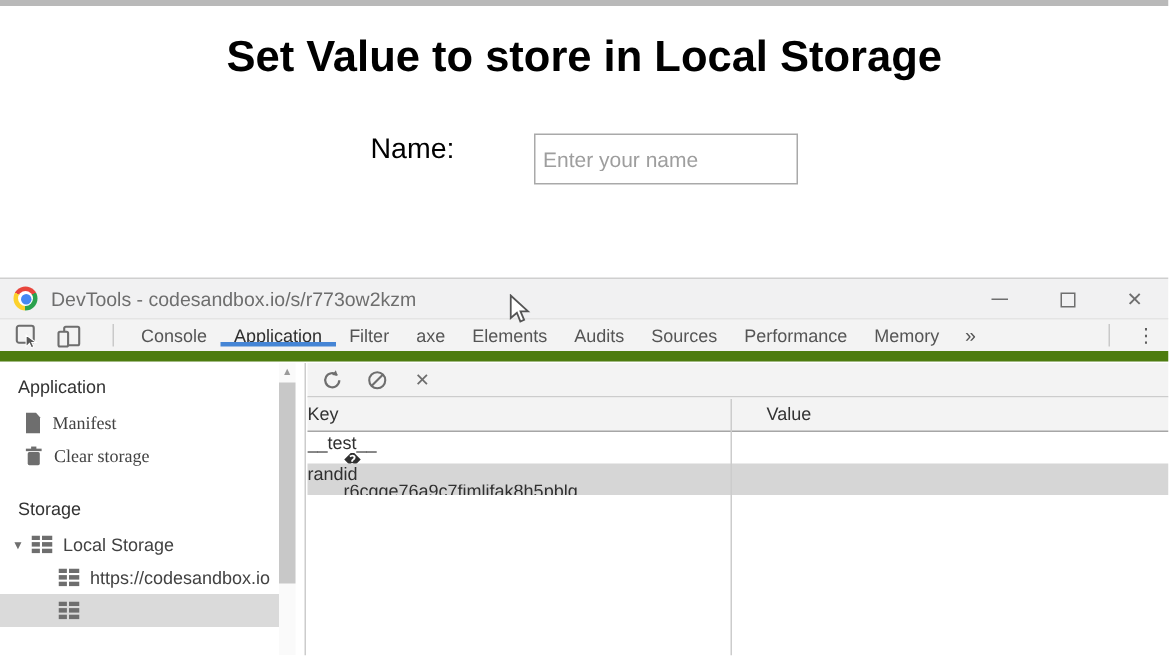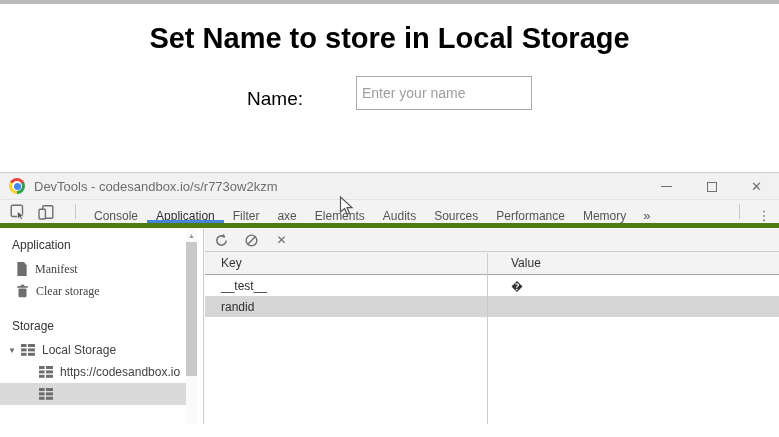--- a/index.html
+++ b/index.html
@@ -4,41 +4,41 @@
 <style>
   * { box-sizing: border-box; margin: 0; padding: 0; }
   html, body { width: 779px; height: 437px; }
   body { font-family: "Liberation Sans", sans-serif; background: #fff; position: relative; overflow: hidden; }
 
   
   .top-strip { position: absolute; top: 0; left: 0; width: 100%; height: 4px; background: #b9b9b9; }
 
   
   .page-heading { position: absolute; top: 22px; left: 0; width: 100%; text-align: center; font-size: 29px; font-weight: bold; color: #000; }
-  .form-row { position: absolute; top: 76px; left: 0; width: 100%; display: flex; justify-content: center; align-items: flex-end; gap: 48px; }
+  .form-row { position: absolute; top: 89px; left: 0; width: 100%; display: flex; justify-content: center; align-items: flex-start; gap: 48px; }
   .name-label { font-size: 19px; color: #000; margin-right: 5px; }
   .name-input { width: 176px; height: 23px; border: 1px solid #a9a9a9; font-size: 14px; padding: 16px 5px; font-family: inherit; color: #222; }
   .name-input::placeholder { color: #9e9e9e; }
 
   
-  .devtools { position: absolute; top: 172px; left: 0; width: 779px; height: 252px; border-top: 1px solid #cfcfcf; background: #fff; font-size: 12px; color: #333; }
+  .devtools { position: absolute; top: 185px; left: 0; width: 779px; height: 252px; border-top: 1px solid #cfcfcf; background: #fff; font-size: 12px; color: #333; }
 
   .titlebar { height: 27px; background: #f1f1f2; border-bottom: 1px solid #e4e4e4; display: flex; align-items: center; padding-left: 9px; position: relative; }
   .chrome-icon { width: 16px; height: 16px; border-radius: 50%; background: conic-gradient(from 60deg, #2ba24e 0 120deg, #fcd12c 0 240deg, #e8453c 0 360deg); position: relative; margin-right: 9px; flex: none; }
   .chrome-icon::before { content: ""; position: absolute; left: 3px; top: 3px; width: 10px; height: 10px; border-radius: 50%; background: #fff; }
   .chrome-icon::after { content: ""; position: absolute; left: 4.5px; top: 4.5px; width: 7px; height: 7px; border-radius: 50%; background: #4487f2; }
   .window-title { font-size: 13px; color: #6e6e6e; white-space: nowrap; }
   .window-controls { position: absolute; right: 0; top: 0; height: 27px; display: flex; }
   .win-btn { width: 45px; height: 100%; display: flex; align-items: center; justify-content: center; color: #6f6f6f; }
   .min-glyph { width: 11px; border-top: 1px solid #6f6f6f; }
   .max-glyph { width: 10px; height: 10px; border: 1px solid #6f6f6f; }
   .close-glyph { font-size: 13px; }
 
   
-  .tabbar { height: 28px; background: #f3f3f3; border-bottom: 5px solid #4d7c0f; display: flex; align-items: flex-end; padding-left: 10px; }
+  .tabbar { height: 28px; background: #f3f3f3; border-bottom: 7px solid #4d7c0f; display: flex; align-items: center; padding-left: 10px; }
   .tb-iconbtn { align-self: center; width: 16px; height: 16px; margin-right: 12px; flex: none; }
   .tb-sep { width: 1px; height: 15px; background: #c9c9c9; align-self: center; margin: 0 9px; flex: none; }
   .tab { padding: 0 9px; display: flex; align-items: center; color: #555; position: relative; white-space: nowrap; }
   .tab.active { color: #2f2f2f; }
   .tab.active::after { content: ""; position: absolute; left: 0; right: 0; bottom: 0; height: 3px; background: #4585d5; }
   .more-tabs { padding: 0 8px; display: flex; align-items: center; color: #555; font-size: 13px; }
   .menu-sep { margin-left: auto; }
   .menu-btn { width: 30px; display: flex; align-items: center; justify-content: center; color: #5f5f5f; font-size: 13px; }
 
   
@@ -60,34 +60,34 @@
   .sb-thumb { position: absolute; left: 0; top: 13px; width: 11px; height: 134px; background: #c8c8c8; }
 
   .main { position: absolute; left: 205px; top: 0; right: 0; height: 100%; }
   .dt-toolbar { height: 23px; background: #f3f3f3; border-bottom: 1px solid #ccc; display: flex; align-items: center; padding-left: 9px; }
   .tool-icon { width: 15px; height: 15px; margin-right: 15px; flex: none; display: flex; align-items: center; justify-content: center; }
   .x-icon { color: #6e6e6e; font-size: 12px; line-height: 1; }
   .filter-input { border: none; outline: none; background: transparent; font-size: 12px; font-family: inherit; width: 220px; margin-left: 2px; color: #333; }
   .filter-input::placeholder { color: #8a8a8a; }
 
   .grid-header { height: 23px; background: #f3f3f3; border-bottom: 1px solid #a6a6a6; display: flex; color: #333; }
-  .cell-key { width: 282px; padding-left: 16px; display: flex; align-items: center; overflow: hidden; white-space: nowrap; }
+  .cell-key { width: 282px; padding-left: 0; display: flex; align-items: center; overflow: hidden; white-space: nowrap; }
   .cell-value { flex: 1; padding-left: 24px; display: flex; align-items: center; overflow: hidden; white-space: nowrap; }
-  .grid-row { height: 21px; display: flex; color: #303030; }
+  .grid-row { height: 21px; display: flex; color: #303030; flex-direction: column; }
   .grid-row.selected { background: #d6d6d6; }
   .col-divider { position: absolute; left: 282px; top: 24px; bottom: 0; width: 1px; background: #ccc; }
 
   .mouse-cursor { position: absolute; left: 339px; top: 196px; z-index: 10; }
 </style>
 </head>
 <body>
 
 <div class="top-strip"></div>
 
-<h1 class="page-heading">Set Name to store in Local Storage</h1>
+<h1 class="page-heading">Set Value to store in Local Storage</h1>
 
 <div class="form-row">
   <span class="name-label">Name:</span>
   <input class="name-input" type="text" placeholder="Enter your name" style="">
 </div>
 
 <div class="devtools">
 
   <div class="titlebar">
     <div class="chrome-icon"></div>
@@ -207,20 +207,21 @@
         <div class="cell-key">Key</div>
         <div class="cell-value">Value</div>
       </div>
 
       <div class="grid-row">
         <div class="cell-key">__test__</div>
         <div class="cell-value">�</div>
       </div>
       <div class="grid-row selected">
         <div class="cell-key">randid</div>
+        <div class="cell-value">r6cgge76a9c7fjmljfak8h5pblg</div>
       </div>
 
       <div class="col-divider"></div>
     </div>
   </div>
 </div>
 
 <svg class="mouse-cursor" width="15" height="21" viewBox="0 0 15 21">
   <path d="M1.5 1 L1.5 16 L5.6 12.5 L7.9 18.3 L10.4 17.2 L8 11.6 L13 11.6 Z" fill="#fff" stroke="#555" stroke-width="1.2"></path>
 </svg>

